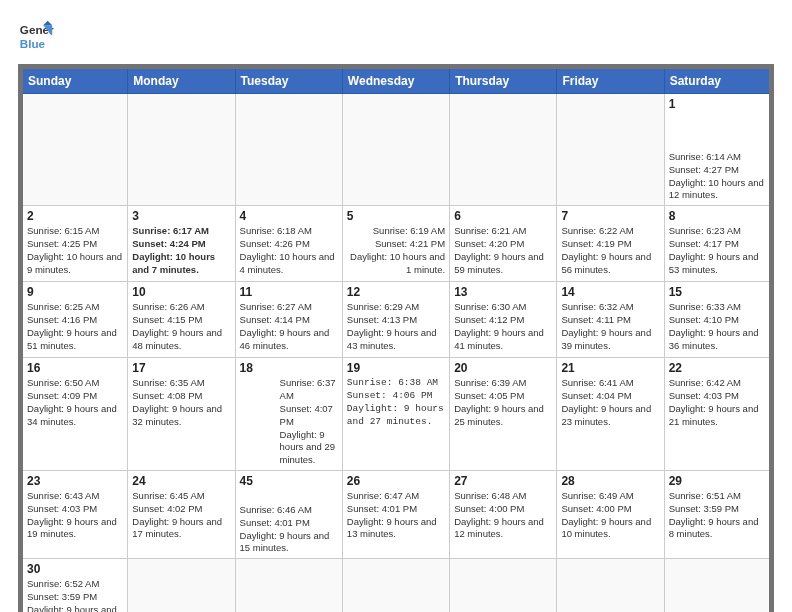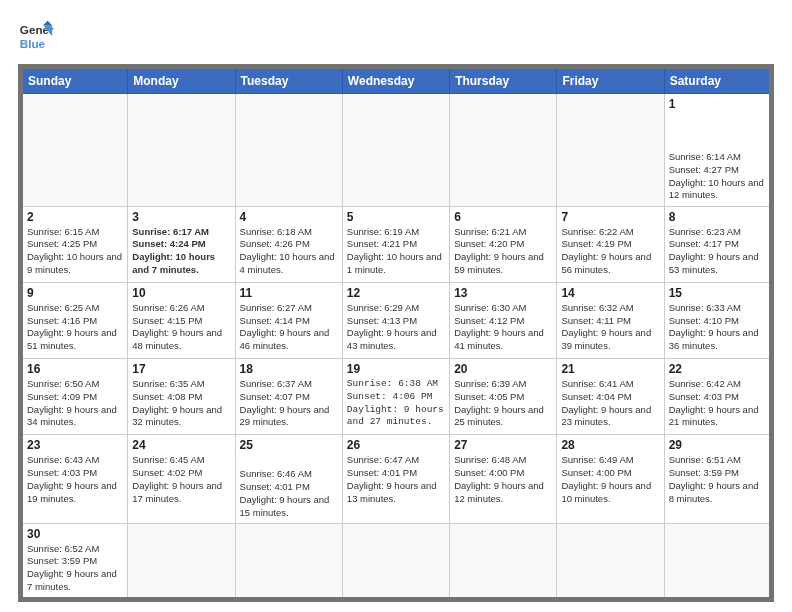--- a/index.html
+++ b/index.html
@@ -148,21 +148,21 @@
 Daylight: 10 hours and 7 minutes.</div>
           </td>
           <td>
             <span class="day-num">4</span>
             <div class="day-info" style="white-space: pre-line;">Sunrise: 6:18 AM
 Sunset: 4:26 PM
 Daylight: 10 hours and 4 minutes.</div>
           </td>
           <td>
             <span class="day-num">5</span>
-            <div class="day-info" style="white-space: pre-line;">Sunrise: 6:19 AM
+            <div class="day-info" style="white-space: pre-line; text-align: right;">Sunrise: 6:19 AM
 Sunset: 4:21 PM
 Daylight: 10 hours and 1 minute.</div>
           </td>
           <td>
             <span class="day-num">6</span>
             <div class="day-info" style="white-space: pre-line;">Sunrise: 6:21 AM
 Sunset: 4:20 PM
 Daylight: 9 hours and 59 minutes.</div>
           </td>
           <td>
@@ -230,21 +230,21 @@
 Daylight: 9 hours and 34 minutes.</div>
           </td>
           <td>
             <span class="day-num">17</span>
             <div class="day-info" style="white-space: pre-line;">Sunrise: 6:35 AM
 Sunset: 4:08 PM
 Daylight: 9 hours and 32 minutes.</div>
           </td>
           <td>
             <span class="day-num">18</span>
-            <div class="day-info" style="white-space: pre-line;">Sunrise: 6:37 AM
+            <div class="day-info" style="white-space: pre-line; margin-left: 40px;">Sunrise: 6:37 AM
 Sunset: 4:07 PM
 Daylight: 9 hours and 29 minutes.</div>
           </td>
           <td>
             <span class="day-num">19</span>
             <div class="day-info" style="white-space: pre-line; font-family: Liberation Mono, monospace;">Sunrise: 6:38 AM
 Sunset: 4:06 PM
 Daylight: 9 hours and 27 minutes.</div>
           </td>
           <td>
@@ -273,21 +273,21 @@
 Sunset: 4:03 PM
 Daylight: 9 hours and 19 minutes.</div>
           </td>
           <td>
             <span class="day-num">24</span>
             <div class="day-info" style="white-space: pre-line;">Sunrise: 6:45 AM
 Sunset: 4:02 PM
 Daylight: 9 hours and 17 minutes.</div>
           </td>
           <td>
-            <span class="day-num">25</span>
+            <span class="day-num">45</span>
             <div class="day-info" style="white-space: pre-line; margin-top: 16px;">Sunrise: 6:46 AM
 Sunset: 4:01 PM
 Daylight: 9 hours and 15 minutes.</div>
           </td>
           <td>
             <span class="day-num">26</span>
             <div class="day-info" style="white-space: pre-line;">Sunrise: 6:47 AM
 Sunset: 4:01 PM
 Daylight: 9 hours and 13 minutes.</div>
           </td>

